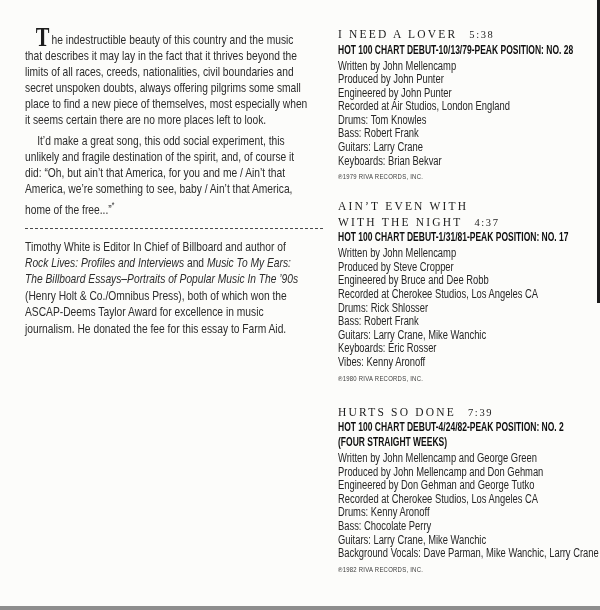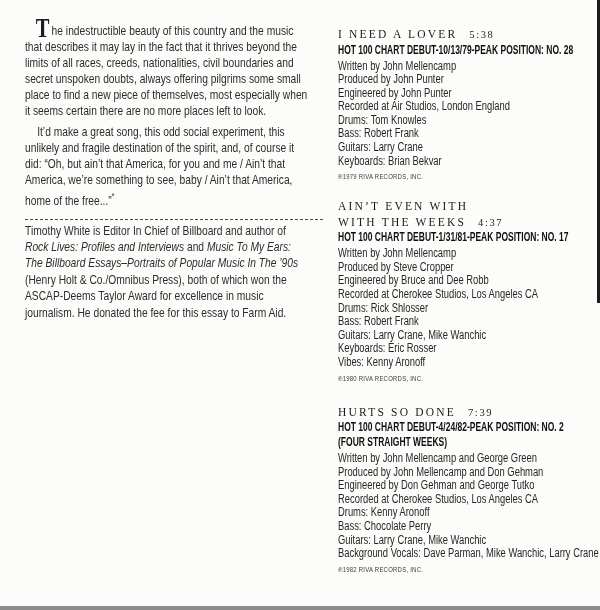--- a/index.html
+++ b/index.html
@@ -2,21 +2,21 @@
 <html><head>
 <meta charset="utf-8">
 <style>
   html,body{margin:0;padding:0;}
   body{
     width:600px;height:610px;position:relative;overflow:hidden;
     background:#fcfcfa;
     font-family:"Liberation Sans",sans-serif;
     color:#2a2a2a;
   }
-  .col-left{position:absolute;left:25px;top:20px;width:302px;}
+  .col-left{position:absolute;left:25px;top:29px;width:302px;}
   .col-right{position:absolute;left:338px;top:26px;width:258px;}
 
   
   .lline{
     font-size:13.5px;line-height:16.1px;white-space:nowrap;
     transform:scaleX(0.76);transform-origin:0 0;color:#2c2c2c;
   }
   .pindent{padding-left:16px;}
   .firstline{overflow:visible;}
   .dropcap{
@@ -24,21 +24,21 @@
     vertical-align:-2px;margin:0 3px 0 14px;color:#1d1d1d;font-weight:bold;
   }
   .it{font-style:italic;}
   .sup{font-size:9px;vertical-align:super;}
   .p2block{margin-top:4px;text-align:right;}
   .divider{
     margin-top:10px;width:298px;height:2px;
     background:repeating-linear-gradient(90deg,#4a4a4a 0 3px,transparent 3px 5px);
     background-size:100% 1px;background-repeat:no-repeat;background-position:0 0;
   }
-  .bio{margin-top:2px;}
+  .bio{margin-top:9px;}
   .bio .lline{line-height:16.4px;}
 
   .song{margin:0;}
   .song + .song{margin-top:17px;}
   .song.third{margin-top:21px;}
   .titlerow{white-space:nowrap;line-height:13.5px;}
   .songtitle{
     font-family:"Liberation Serif",serif;font-size:11.5px;letter-spacing:2.2px;
     color:#1b1b1b;
   }
@@ -120,21 +120,21 @@
         <div class="credit">Keyboards: Brian Bekvar</div>
       </div>
     <div class="copyright">℗1979 RIVA RECORDS, INC.</div>
   </section>
 
   <section class="song">
     <div class="titlerow">
       <span class="songtitle">AIN’T EVEN WITH</span>
     </div>
     <div class="titlerow">
-      <span class="songtitle">WITH THE WEEKS</span><span class="duration">4:37</span>
+      <span class="songtitle">WITH THE NIGHT</span><span class="duration">4:37</span>
     </div>
     <div class="chart">HOT 100 CHART DEBUT-1/31/81-PEAK POSITION: NO. 17</div>
     <div class="credits">
         <div class="credit">Written by John Mellencamp</div>
         <div class="credit">Produced by Steve Cropper</div>
         <div class="credit">Engineered by Bruce and Dee Robb</div>
         <div class="credit">Recorded at Cherokee Studios, Los Angeles CA</div>
         <div class="credit">Drums: Rick Shlosser</div>
         <div class="credit">Bass: Robert Frank</div>
         <div class="credit">Guitars: Larry Crane, Mike Wanchic</div>

